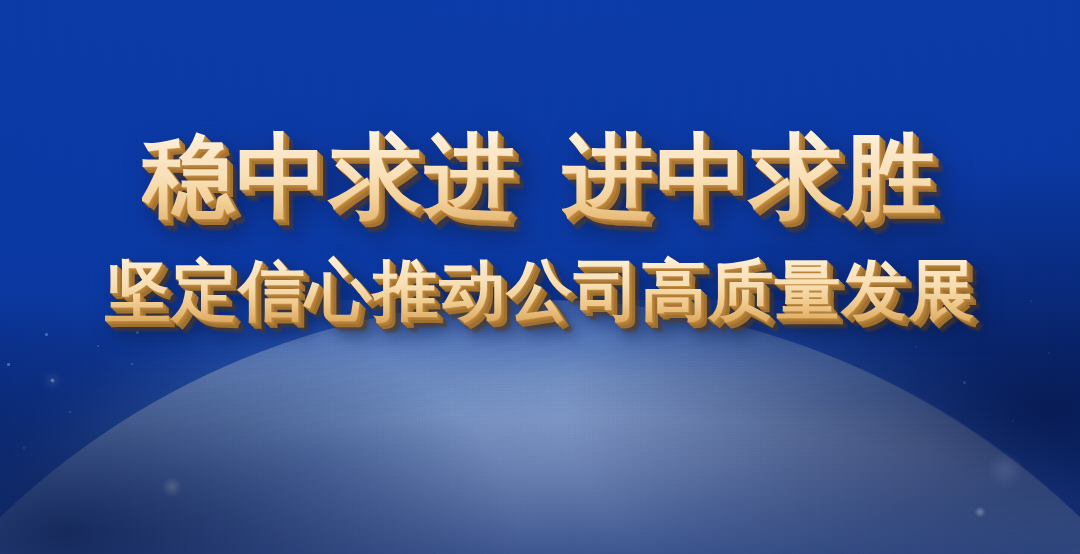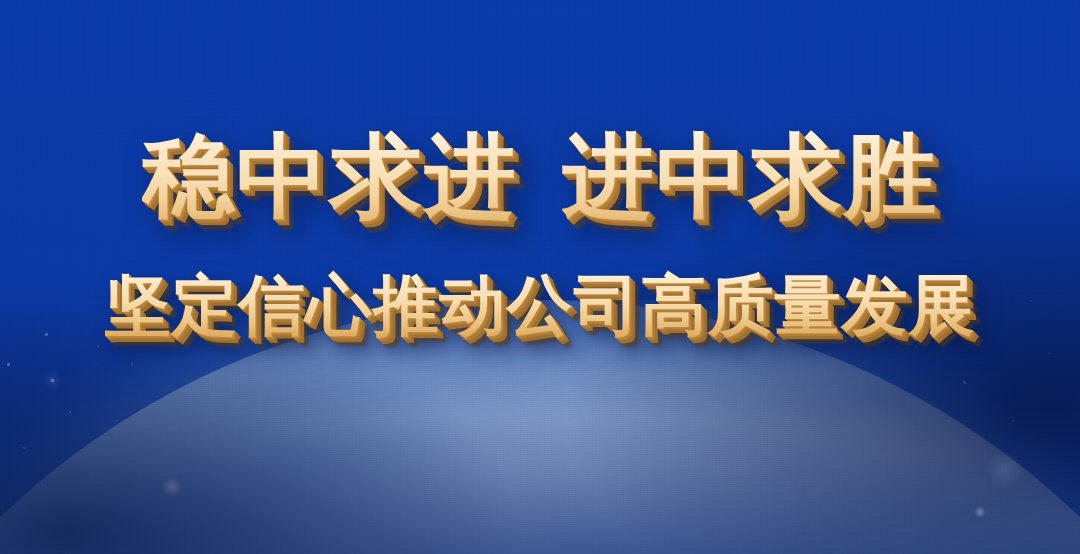--- a/index.html
+++ b/index.html
@@ -205,21 +205,21 @@
   }
 
   #headline-main {
     top: 126px;
     font-size: 92px;
     line-height: 100px;
     letter-spacing: 2px;
     font-weight: 700;
   }
   #headline-sub {
-    top: 268px;
+    top: 253px;
     font-size: 66px;
     line-height: 74px;
     letter-spacing: 1px;
     font-weight: 700;
   }
 
   
   .gold {
     display: inline-block;
     background-image: linear-gradient(180deg,

